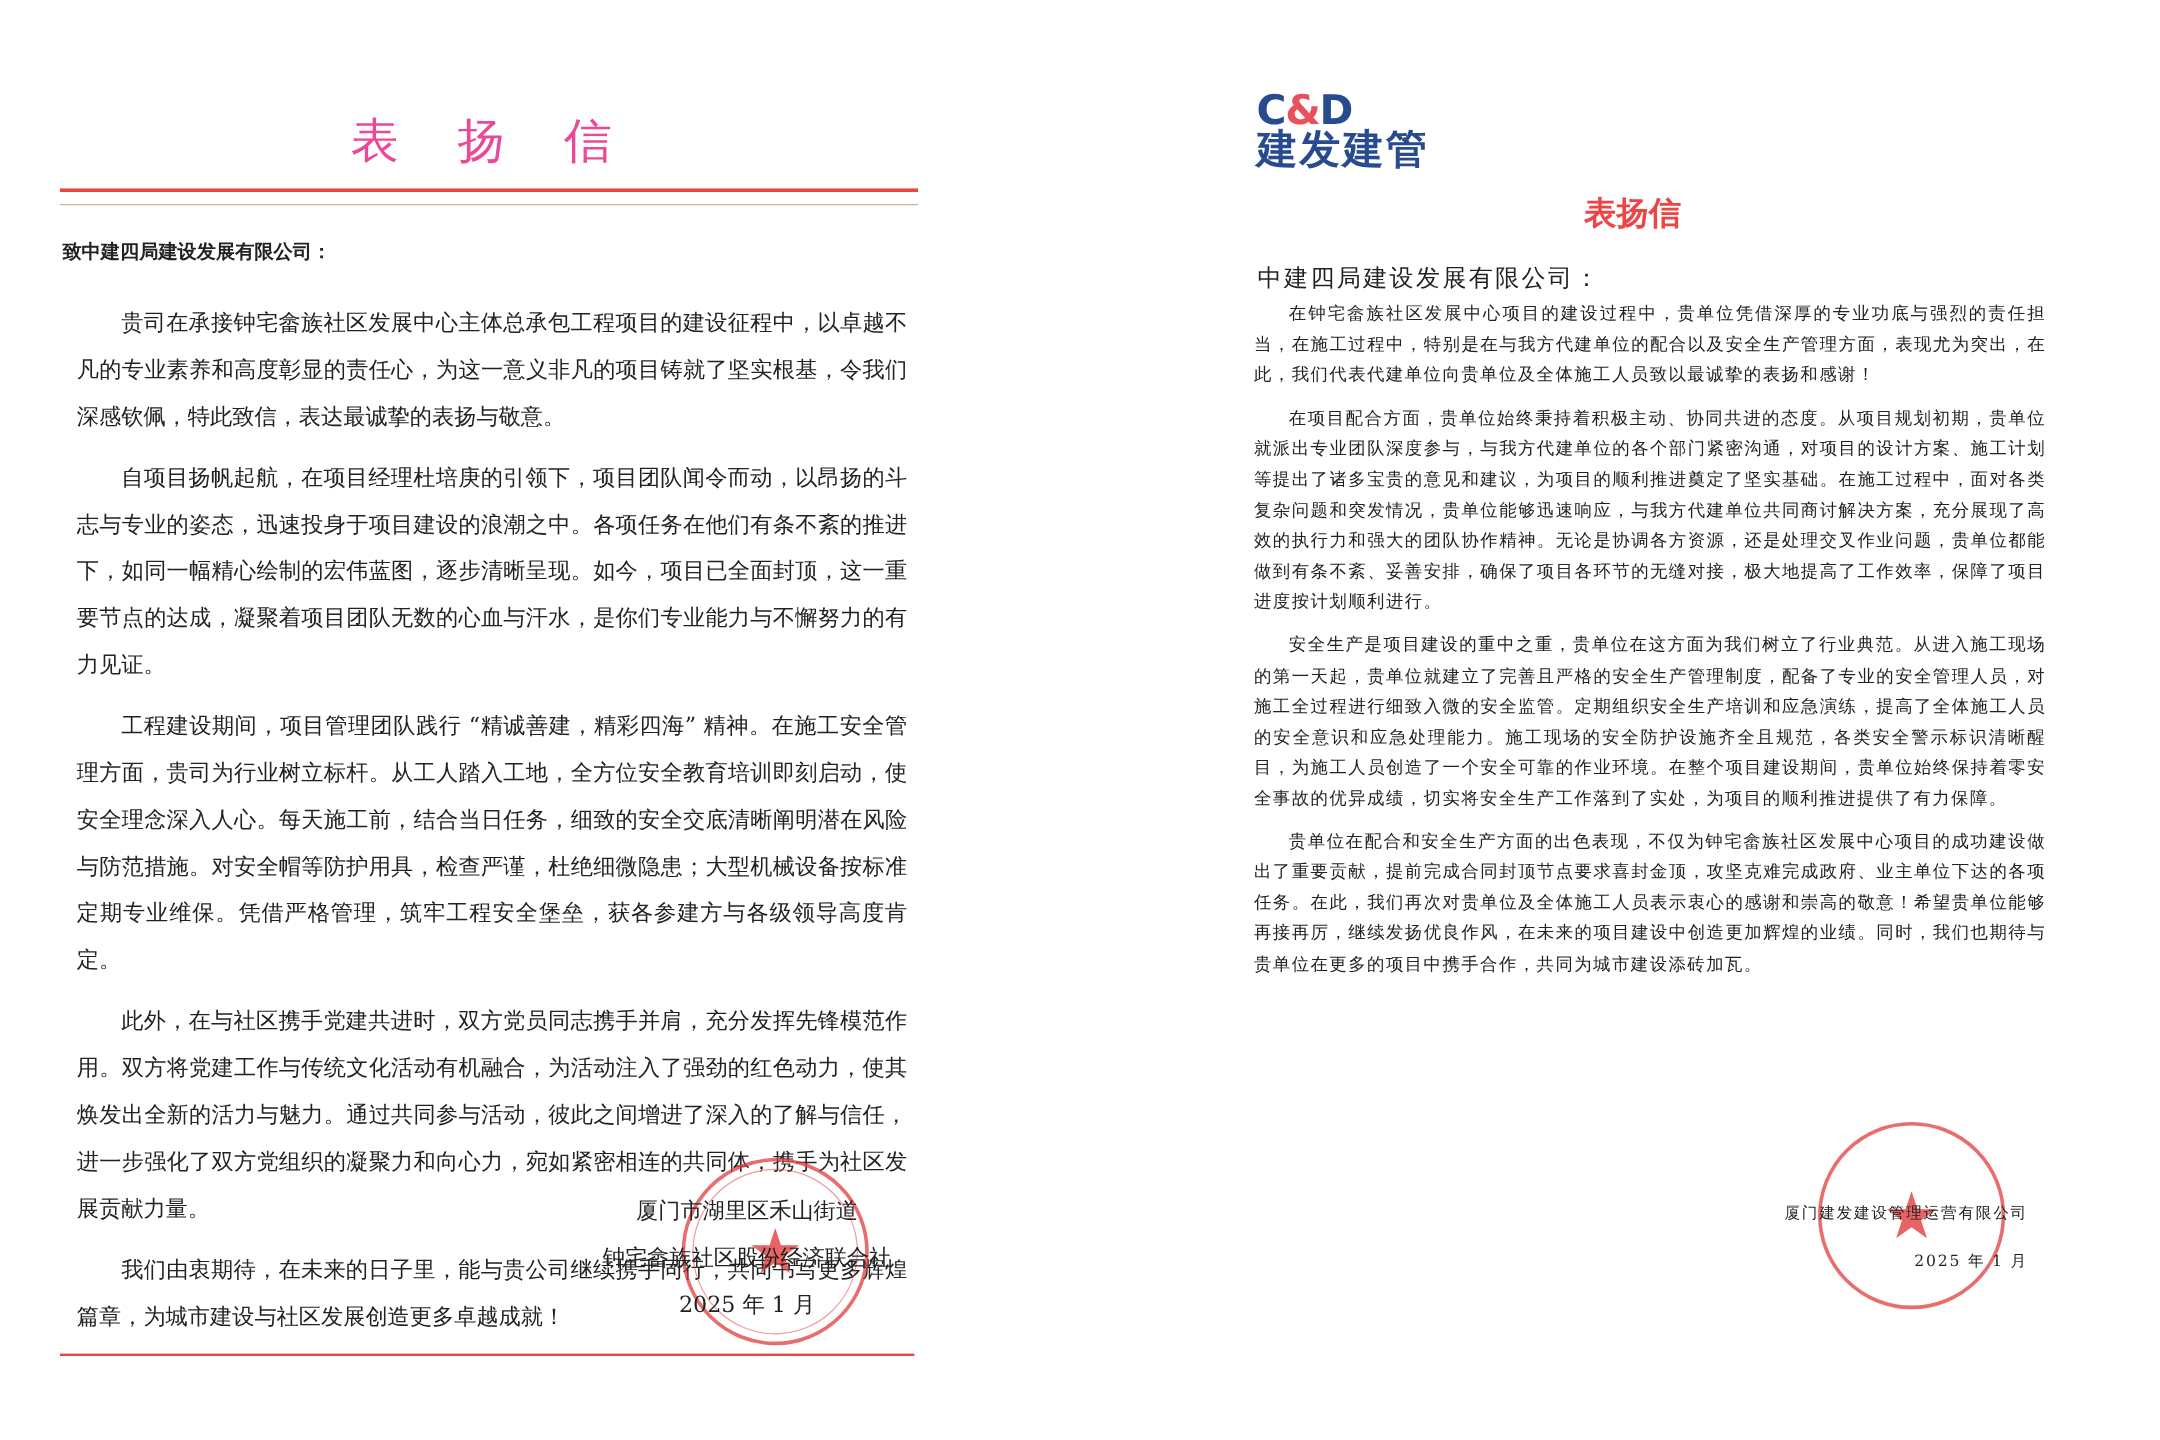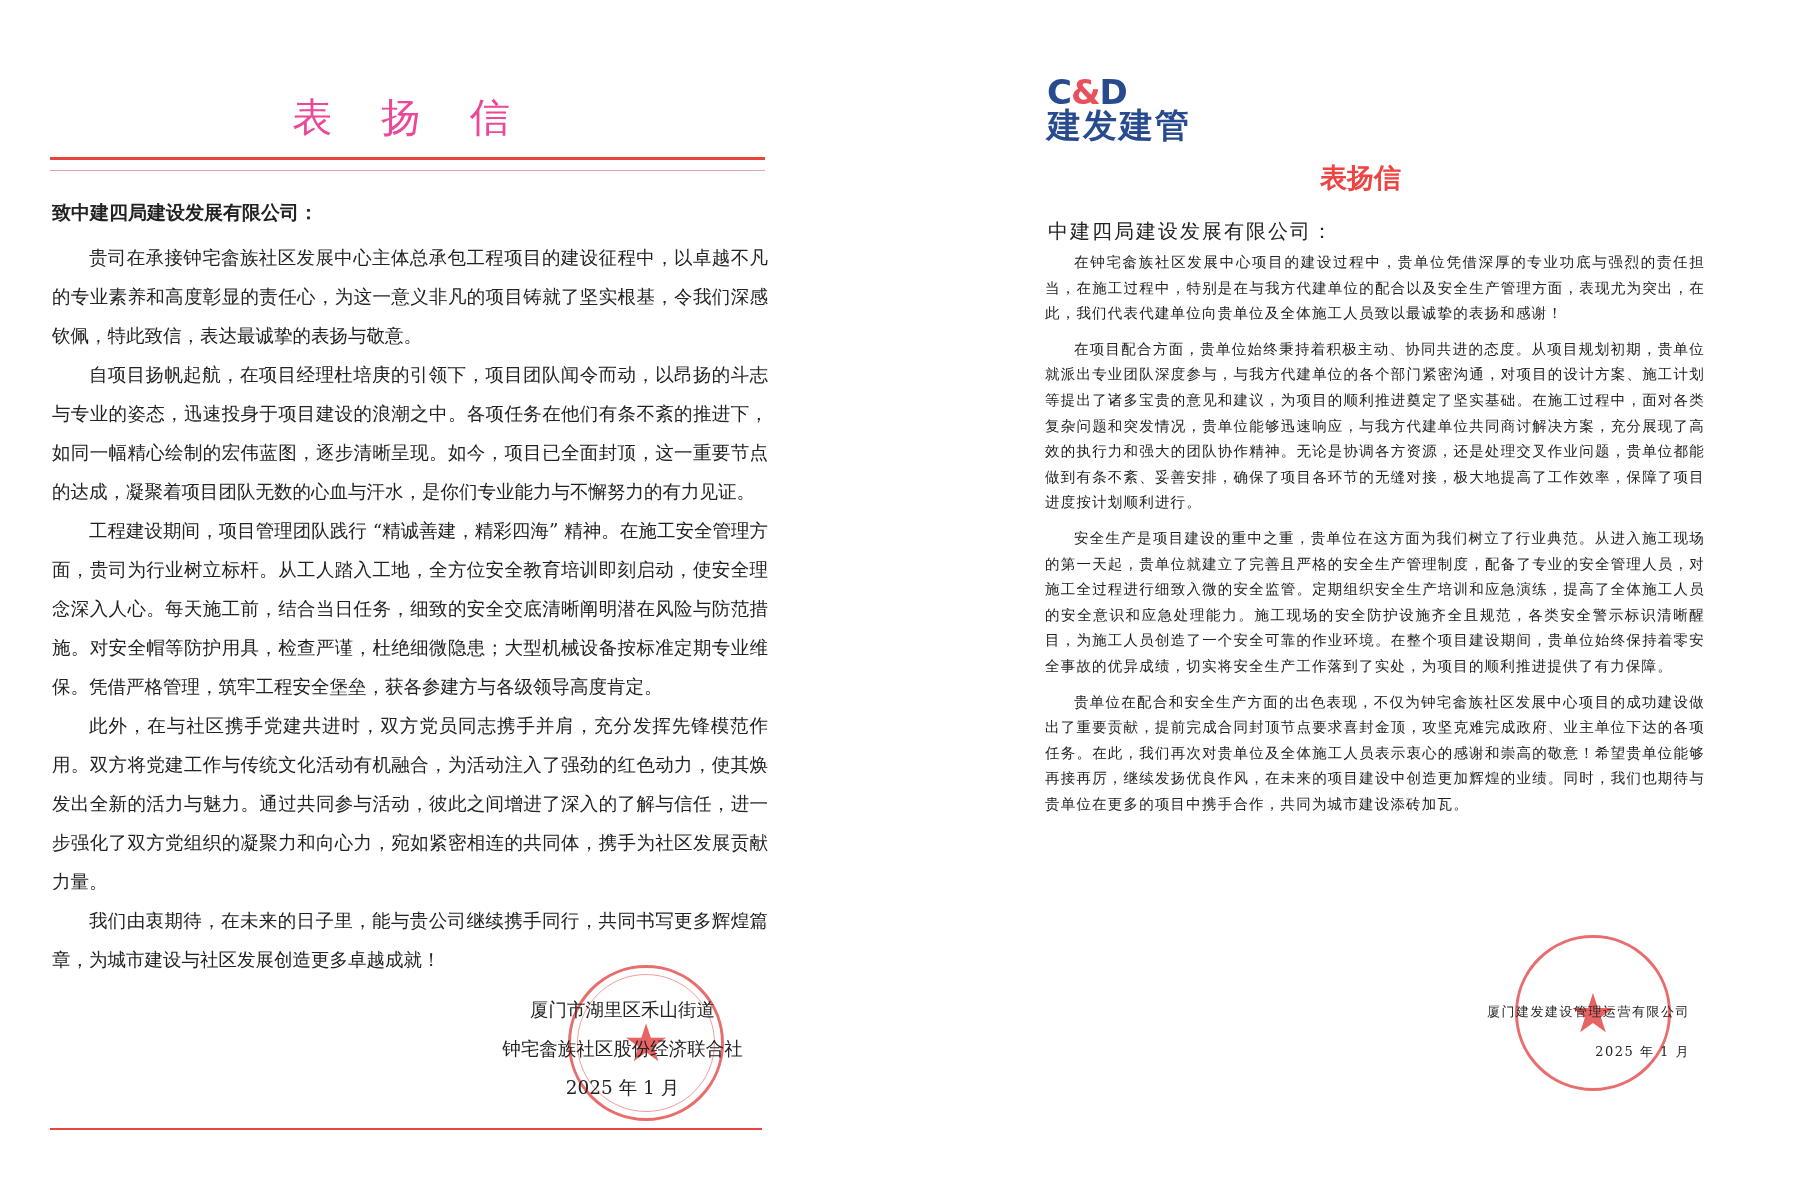--- a/index.html
+++ b/index.html
@@ -3,23 +3,23 @@
 <meta charset="utf-8">
 <style>
   html,body{margin:0;padding:0;}
   body{width:1800px;height:1200px;background:#fff;position:relative;overflow:hidden;font-family:"DejaVu Serif","Liberation Serif",serif;color:#222;}
   .page{position:absolute;top:0;height:1200px;}
   #left{left:0;width:900px;}
   .l-title{position:absolute;top:90px;left:0;width:820px;text-align:center;font-size:40px;letter-spacing:18px;color:#ec4899;font-family:"DejaVu Sans","Liberation Sans",sans-serif;}
   .l-rule1{position:absolute;top:157px;left:50px;width:715px;height:3px;background:#e8463c;}
   .l-rule2{position:absolute;top:170px;left:50px;width:715px;height:1px;background:#d9a9a0;}
   .l-rule3{position:absolute;top:1128px;left:50px;width:712px;height:2px;background:#e8463c;}
-  .l-salute{position:absolute;top:200px;left:52px;font-size:19px;font-weight:bold;font-family:Liberation Mono, monospace;}
+  .l-salute{position:absolute;top:200px;left:52px;font-size:16px;font-weight:bold;font-family:Liberation Mono, monospace;}
   .l-body{position:absolute;top:238px;left:52px;width:716px;font-size:18.5px;line-height:39px;text-align:justify;}
-  .l-body p{margin:0;text-indent:2em;}
+  .l-body p{margin:12px;text-indent:2em;}
   .l-sign{position:absolute;left:480px;width:285px;top:990px;text-align:center;font-size:18.5px;line-height:39px;}
   .stamp{position:absolute;border:3px solid rgba(226,60,60,0.75);border-radius:50%;}
   .stamp .star{position:absolute;left:50%;top:50%;transform:translate(-50%,-50%);color:rgba(226,60,60,0.8);}
   .stamp .ring{position:absolute;inset:6px;border-radius:50%;}
   .r-logo{position:absolute;top:62px;left:1047px;margin-top:12px;}
   .r-logo .cd{font-family:"DejaVu Sans","Liberation Sans",sans-serif;font-weight:bold;font-size:34px;color:#284a8e;letter-spacing:-1px;line-height:36px;}
   .r-logo .cd .amp{color:#e8505b;}
   .r-logo .cn{font-family:"DejaVu Sans","Liberation Sans",sans-serif;font-weight:bold;font-size:34px;color:#284a8e;letter-spacing:2px;line-height:30px;}
   .r-title{position:absolute;top:160px;left:1320px;font-size:27px;font-weight:bold;font-family:Liberation Mono, monospace;color:#ef4444;}
   .r-salute{position:absolute;top:218px;left:1048px;font-size:20px;letter-spacing:2px;}

